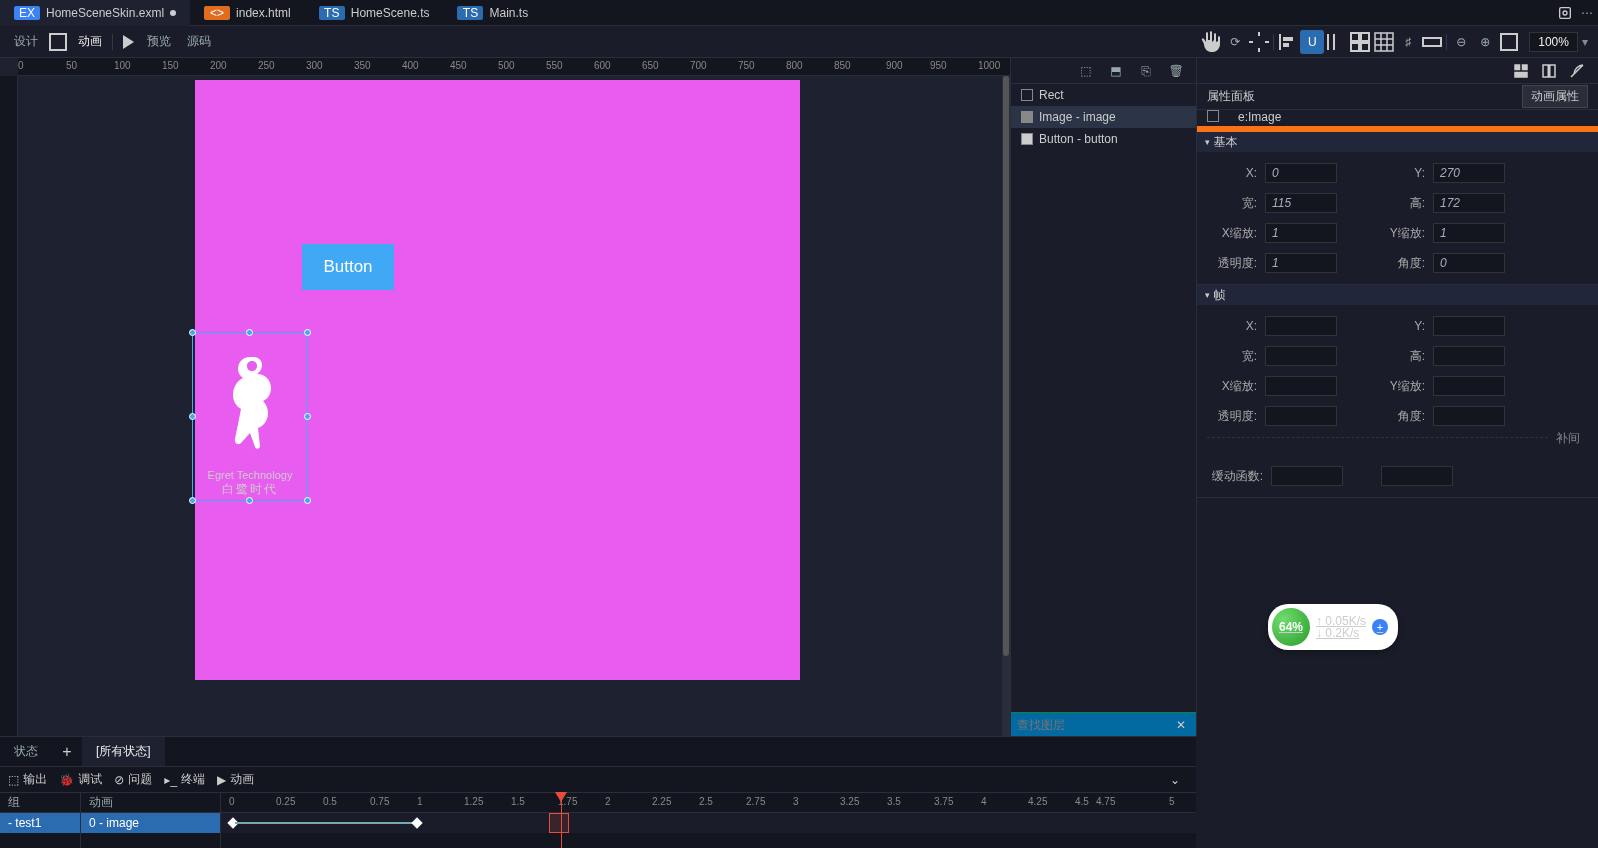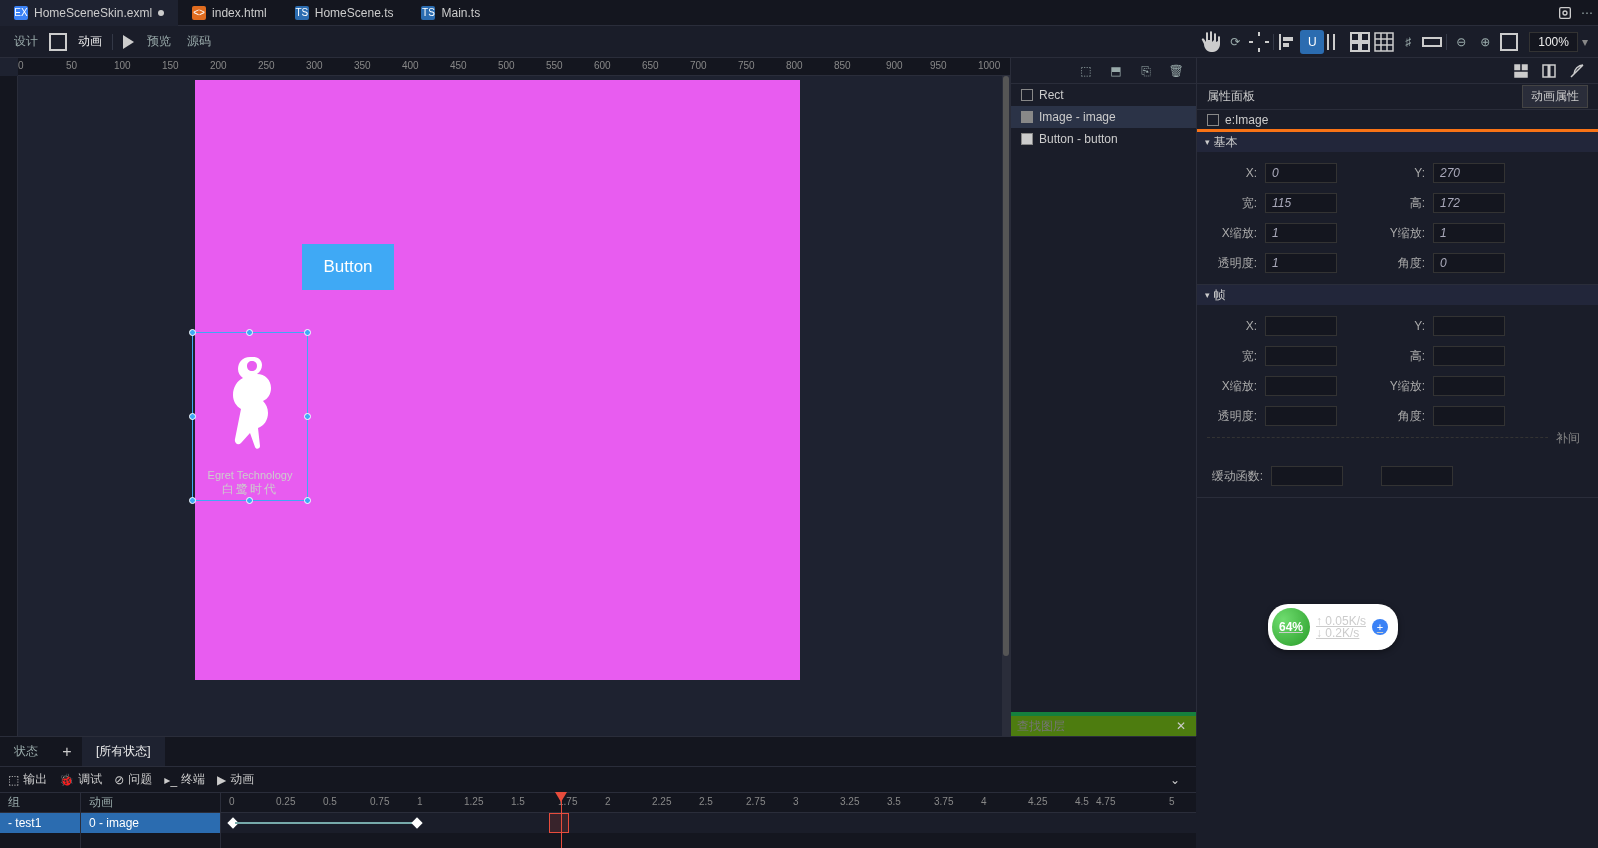--- a/index.html
+++ b/index.html
@@ -4,21 +4,21 @@
 <style>
 * { margin: 0; padding: 0; box-sizing: border-box; font-family: "Microsoft YaHei", Arial, sans-serif; font-size: 12px; color: #ccc; }
 body { background: #1a1d29; overflow: hidden; width: 1598px; height: 848px; }
 .root { display: flex; flex-direction: column; height: 100%; }
 
 
 .tabbar { height: 26px; background: #14161f; display: flex; align-items: center; border-bottom: 1px solid #2a2d3a; }
 .tab { height: 26px; display: flex; align-items: center; padding: 0 14px; gap: 6px; color: #9aa; cursor: pointer; }
 .tab.active { background: #1e2230; color: #eee; }
 .tab .dot { width: 6px; height: 6px; border-radius: 50%; background: #ccc; }
-.tab .ficon { width: 14px; height: 14px; background: #3b82f6; border-radius: 2px; display:flex;align-items:center;justify-content:center;font-size:10px;color:#fff;}
+.tab .ficon { width: 26px; height: 14px; background: #3b82f6; border-radius: 2px; display:flex;align-items:center;justify-content:center;font-size:12px;color:#fff;}
 .tabbar .spacer { flex: 1; }
 .tbtn { width: 22px; height: 22px; display:flex;align-items:center;justify-content:center; color:#9aa; cursor:pointer; }
 .tbtn svg { width:16px; height:16px; }
 
 
 .subbar { height: 32px; background: #1a1d29; border-bottom: 1px solid #2a2d3a; display: flex; align-items: center; padding: 0 6px; }
 .subbar .txt { padding: 0 8px; color: #9aa; cursor:pointer; }
 .subbar .txt.on { color:#eee; }
 .subbar .sep { width:1px; height:16px; background:#333846; margin: 0 2px;}
 .subbar .spacer { flex:1; }
@@ -47,32 +47,32 @@
 .h-ml{left:-4px;top:calc(50% - 4px);} .h-mr{right:-4px;top:calc(50% - 4px);}
 .h-bl{left:-4px;bottom:-4px;} .h-bm{left:calc(50% - 4px);bottom:-4px;} .h-br{right:-4px;bottom:-4px;}
 .tick { position:absolute; top:2px; font-size:10px; color:#888;}
 
 
 .layers { width:186px; background:#1a1d29; border-left:1px solid #2a2d3a; display:flex; flex-direction:column;}
 .laytools { height:26px; display:flex; align-items:center; justify-content:flex-end; gap:6px; padding:0 8px; border-bottom:1px solid #2a2d3a;}
 .layitem { height:22px; display:flex; align-items:center; gap:6px; padding:0 10px; cursor:pointer;}
 .layitem.sel { background:#2b3347;}
 .layicon { width:12px; height:12px; border:1px solid #888;}
-.laysearch { height:24px; margin-top:auto; display:flex; align-items:center; padding:4px 6px; background:#4d7c0f; border-top:4px solid #15803d;}
+.laysearch { height:24px; margin-top:auto; display:flex; align-items:center; padding:4px 6px; background:#0369a1; border-top:1px solid #15803d;}
 .laysearch input { flex:1; background:transparent; border:0; color:#ccc; outline:none;}
 .laysearch .x { cursor:pointer; padding:0 4px;}
 
 
 .props { width:402px; background:#1a1d29; border-left:1px solid #2a2d3a; display:flex; flex-direction:column;}
 .proptabs { height:26px; display:flex; align-items:center; justify-content:flex-end; gap:10px; padding:0 12px; border-bottom:1px solid #2a2d3a;}
 .proptabs .pt { width:18px; height:18px; display:flex; align-items:center; justify-content:center; cursor:pointer; color:#888;}
 .proptabs .pt.on { color:#5b9bd5;}
 .prophead { height:26px; display:flex; align-items:center; justify-content:space-between; padding:0 10px; border-bottom:1px solid #2a2d3a;}
 .prophead button { background:#2a2d3a; border:1px solid #444; color:#ccc; padding:2px 8px; cursor:pointer;}
-.typeRow { height:22px; display:flex; align-items:center; gap:6px; padding:0 10px; border-bottom:3px solid #f97316;}
+.typeRow { height:22px; display:flex; align-items:flex-start; gap:19px; padding:0 10px; border-bottom:6px solid #f97316;}
 .typeRow .ic { width:12px; height:12px; border:1px solid #888;}
 .section { border-bottom:1px solid #2a2d3a;}
 .secHead { height:20px; display:flex; align-items:center; gap:4px; padding:0 8px; background:#22263a; cursor:pointer;}
 .secHead .tri { font-size:9px;}
 .fields { padding:6px 10px;}
 .frow { display:flex; align-items:center; height:30px; gap:4px;}
 .flab { width:54px; text-align:right; color:#aaa; padding-right:4px;}
 .finp { width:72px; height:20px; background:#14161f; border:1px solid #333; color:#aab; padding:0 6px; font-style:italic;}
 .fgap { width:30px;}
 .divline { border-top:1px dashed #333; margin:6px 0; position:relative; text-align:right;}

